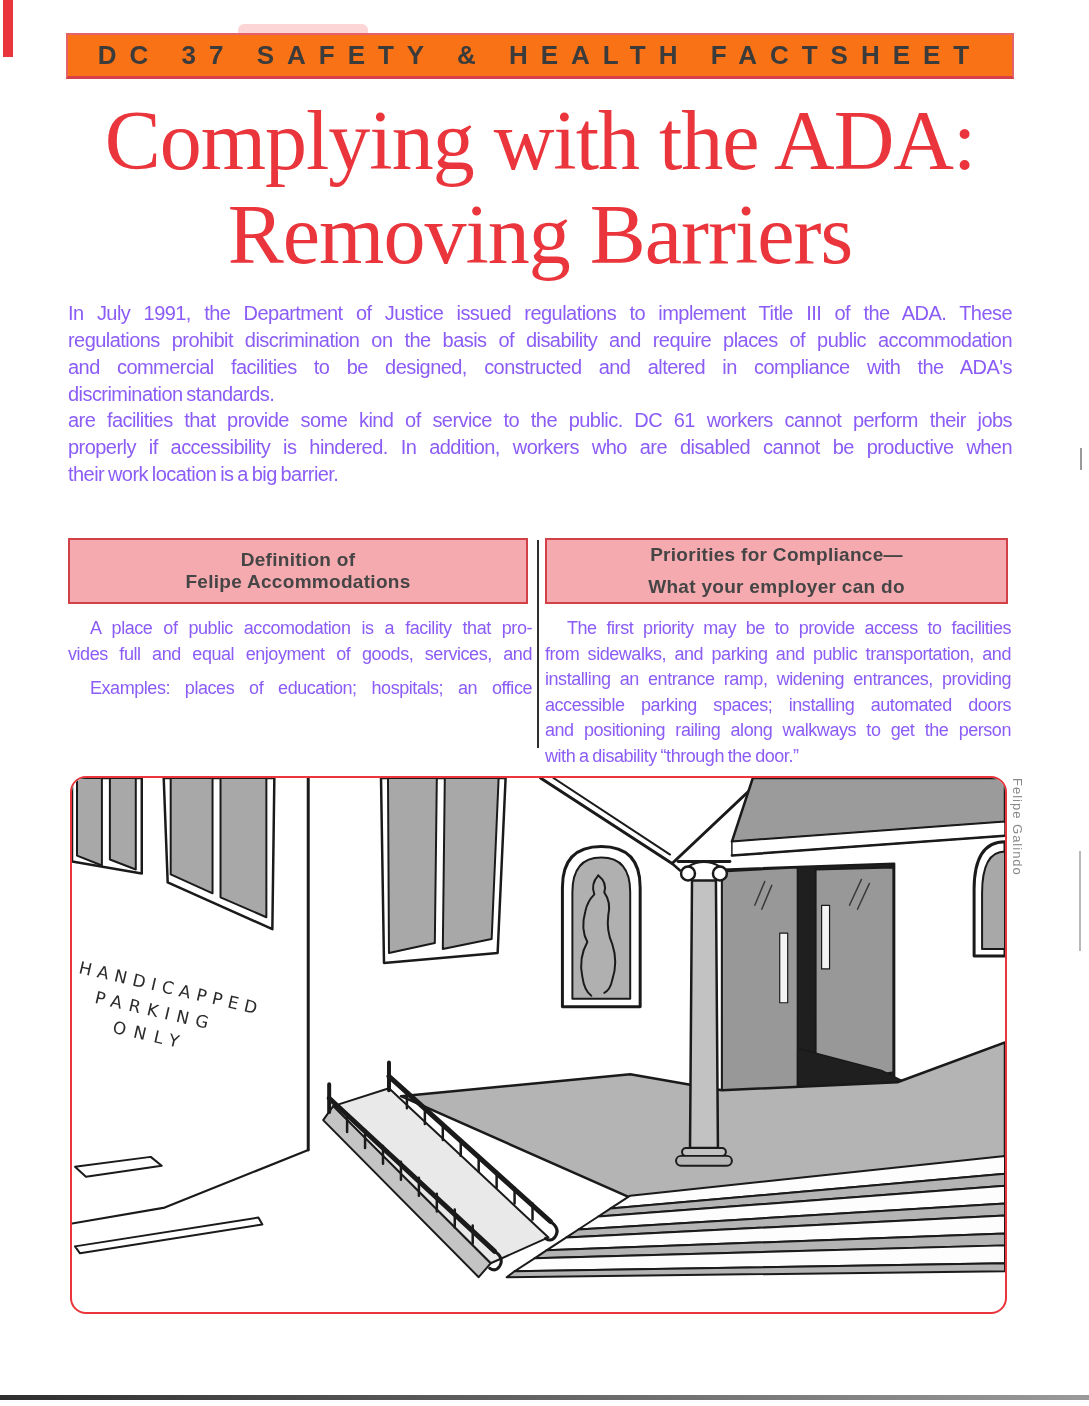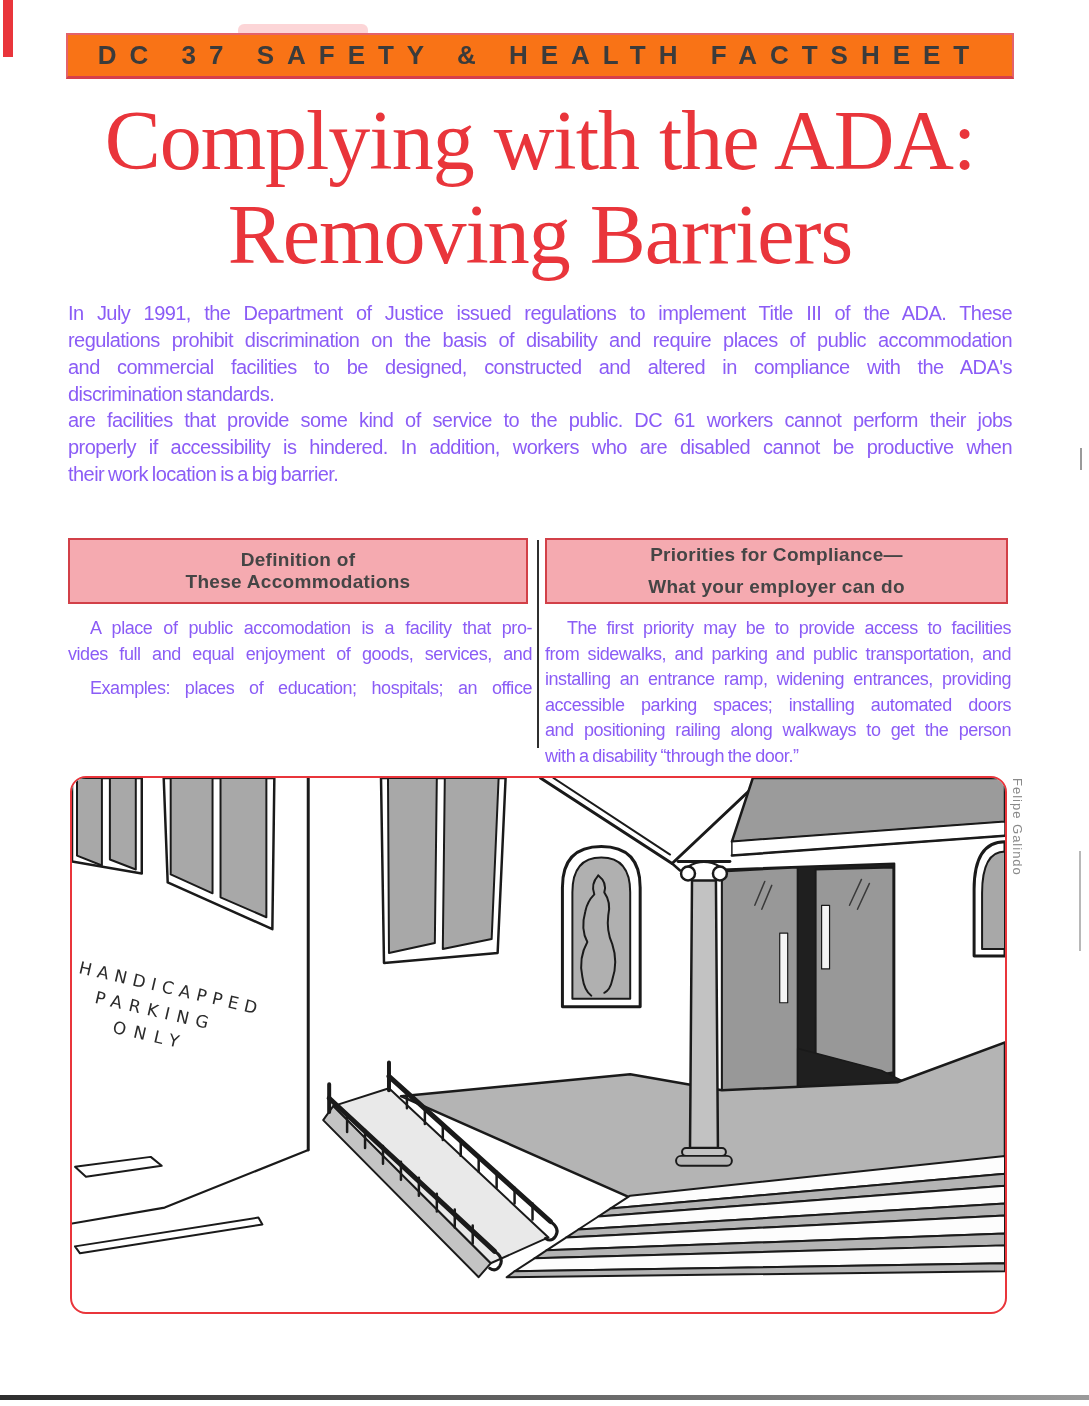--- a/index.html
+++ b/index.html
@@ -66,21 +66,21 @@
   </div>
 
   <div class="textblock intro" style="top:407px;">
     <div class="jline">are facilities that provide some kind of service to the public. DC 61 workers cannot perform their jobs</div>
     <div class="jline">properly if accessibility is hindered. In addition, workers who are disabled cannot be productive when</div>
     <div class="jlast">their work location is a big barrier.</div>
   </div>
 
   <div class="pinkbox" style="left:68px;width:460px;">
     <div>Definition of</div>
-    <div>These Accommodations</div>
+    <div>Felipe Accommodations</div>
   </div>
 
   <div class="pinkbox" style="left:545px;width:463px;gap:10px;">
     <div>Priorities for Compliance—</div>
     <div>What your employer can do</div>
   </div>
 
   <div class="divider"></div>
 
   <div class="textblock col" style="left:68px;top:616px;width:464px;">

